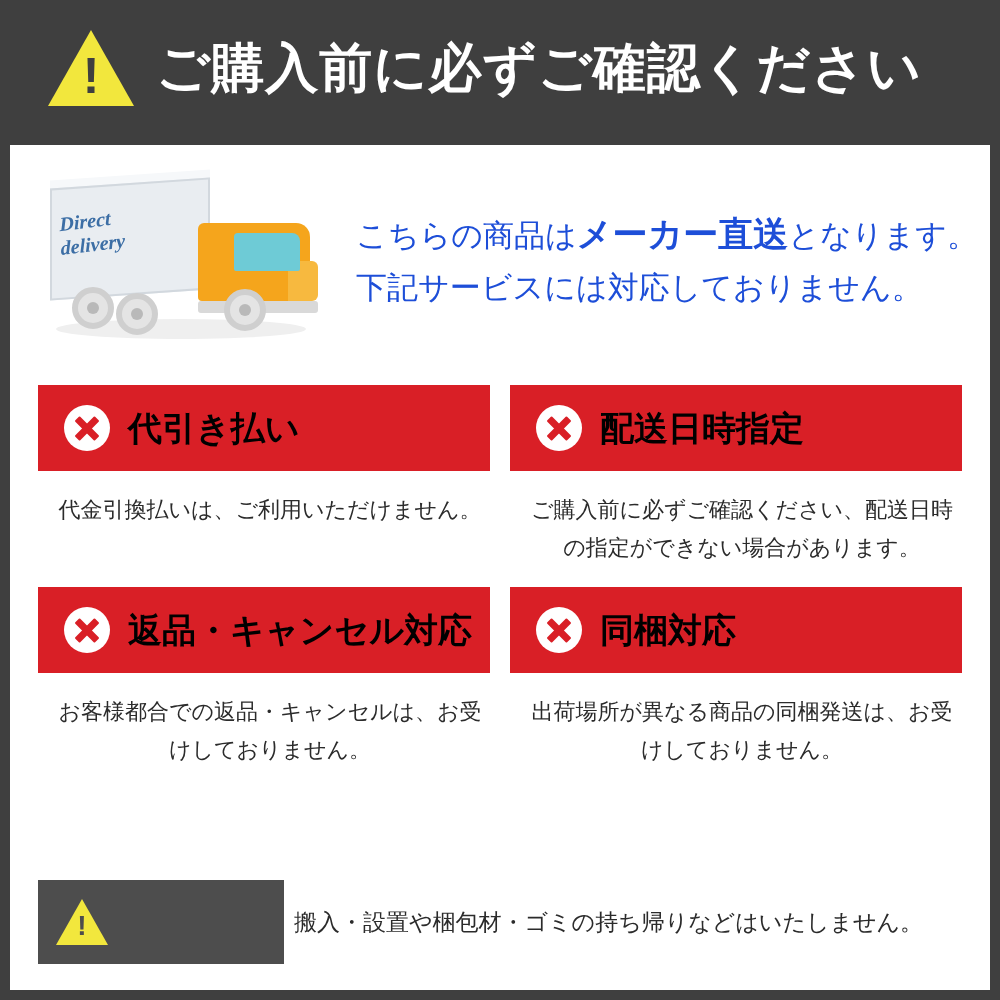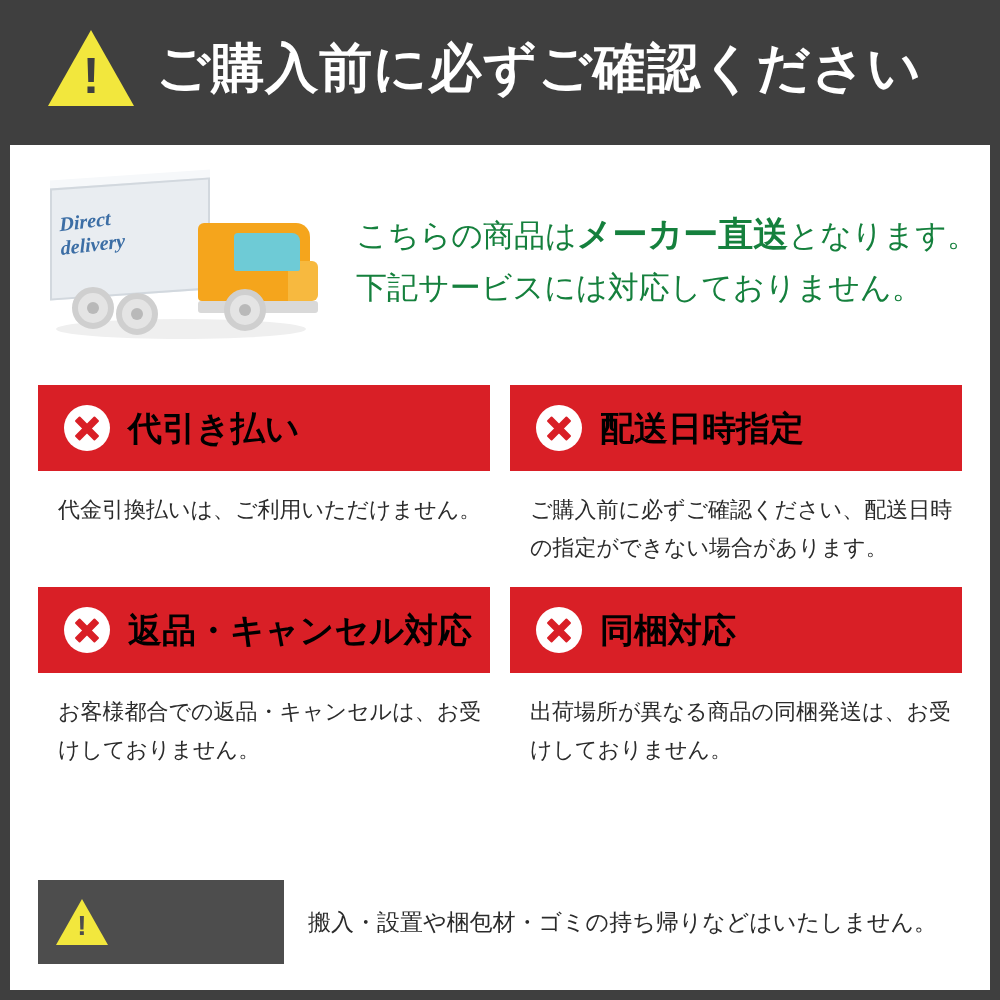--- a/index.html
+++ b/index.html
@@ -200,21 +200,21 @@
     color: #3c6ea5;
     font-size: 20px;
     line-height: 24px;
     font-weight: bold;
     font-style: italic;
     font-family: "Liberation Serif", serif;
   }
 
   .intro-text {
     margin-left: 28px;
-    color: #15803d;
+    color: #1d4ed8;
     font-size: 31px;
     line-height: 52px;
     white-space: nowrap;
   }
   .intro-text .strong {
     font-weight: bold;
     font-size: 35px;
   }
 
   
@@ -266,20 +266,21 @@
     font-size: 34px;
     line-height: 38px;
     font-weight: bold;
     white-space: nowrap;
   }
   .card-body {
     padding: 20px 8px 6px 20px;
     color: #2b2b2b;
     font-size: 22px;
     line-height: 38px;
+    text-align: center;
   }
 
   
   .footer {
     position: absolute;
     left: 28px;
     top: 735px;
     width: 924px;
     height: 84px;
     display: flex;
@@ -334,21 +335,21 @@
   .footer-left-text .l2 {
     font-size: 17px;
     font-weight: bold;
     display: block;
   }
   .footer-right {
     flex: 1 1 auto;
     background: #ffffff;
     display: flex;
     align-items: center;
-    padding-left: 24px;
+    padding-left: 10px;
     color: #2b2b2b;
     font-size: 23px;
     white-space: nowrap;
   }
 </style>
 </head>
 <body>
 
 <div class="page">
 

